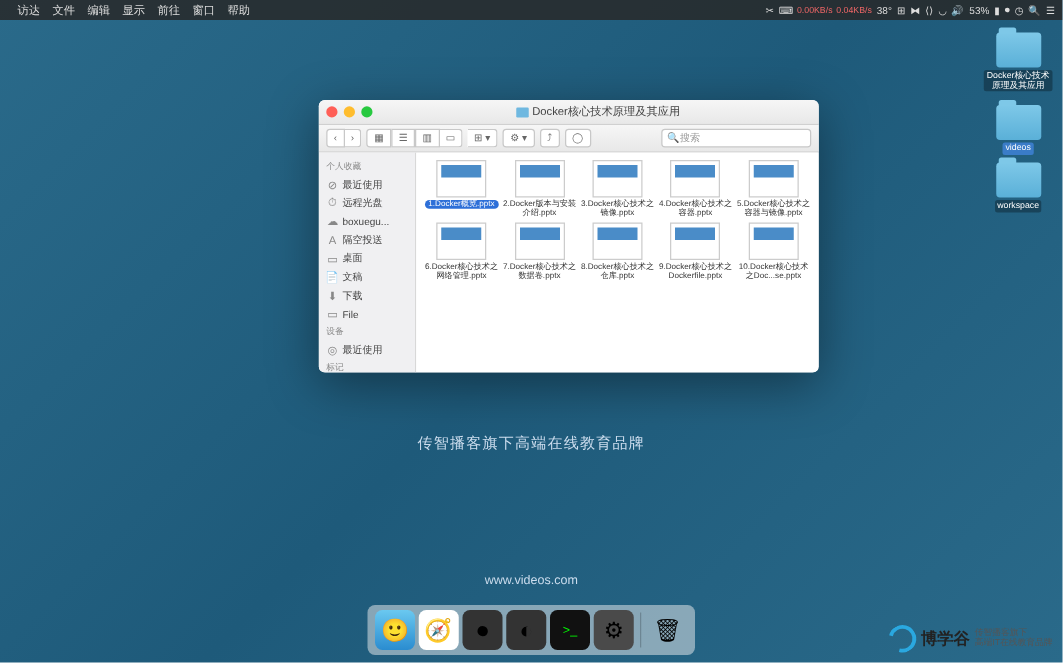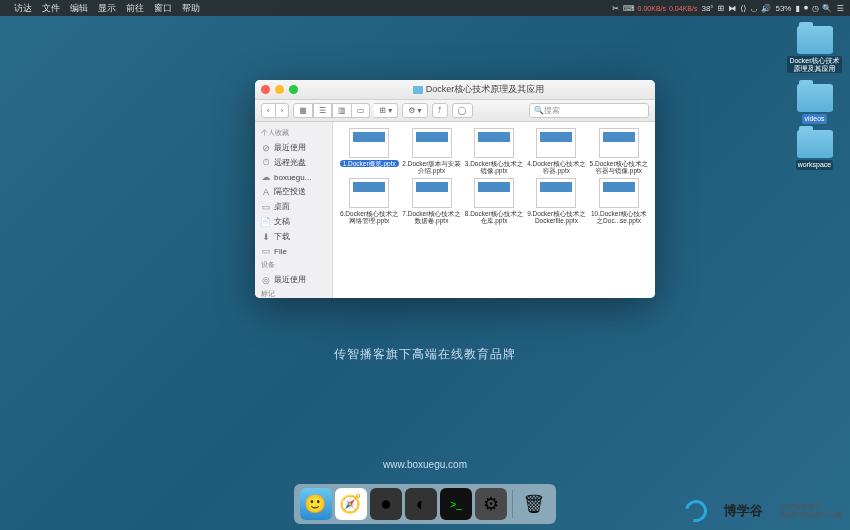--- a/index.html
+++ b/index.html
@@ -146,21 +146,21 @@
 .watermark {
   position: absolute; right: 8px; bottom: 8px;
   display: flex; align-items: center; gap: 4px;
   color: #333; font-size: 9px;
 }
 .watermark .logo {
   width: 22px; height: 22px; border: 3px solid #2aa8e0;
   border-radius: 50%; border-left-color: transparent;
   transform: rotate(-30deg);
 }
-.watermark .txt { line-height: 1.2; margin-left: 13px; }
+.watermark .txt { line-height: 1.2; }
 .watermark .big { font-size: 13px; font-weight: bold; color: #222; }
 .watermark .sub { font-size: 7px; color: #555; }
 </style>
 </head>
 <body>
 
 <div class="menubar">
   <span class="apple"></span>
   <span class="menu-item">访达</span>
   <span class="menu-item">文件</span>
@@ -311,21 +311,21 @@
         </div>
         <div class="file-item">
           <div class="file-thumb"></div>
           <div class="file-label">10.Docker核心技术之Doc...se.pptx</div>
         </div>
       </div>
   </div>
 </div>
 
 <div class="tagline">传智播客旗下高端在线教育品牌</div>
-<div class="url-line">www.boxuegu.com</div>
+<div class="url-line">www.videos.com</div>
 
 <div class="dock">
   <div class="dock-item" style="background:linear-gradient(#6ac8f0,#2a8cd0)">🙂</div>
   <div class="dock-item" style="background:#fff">🧭</div>
   <div class="dock-item" style="background:#333">⏺</div>
   <div class="dock-item" style="background:#333">◐</div>
   <div class="dock-item" style="background:#111">
       <span style="color:#0f0;font-size:10px">&gt;_</span>
     </div>
   <div class="dock-item" style="background:#4a4a4a">⚙</div>

